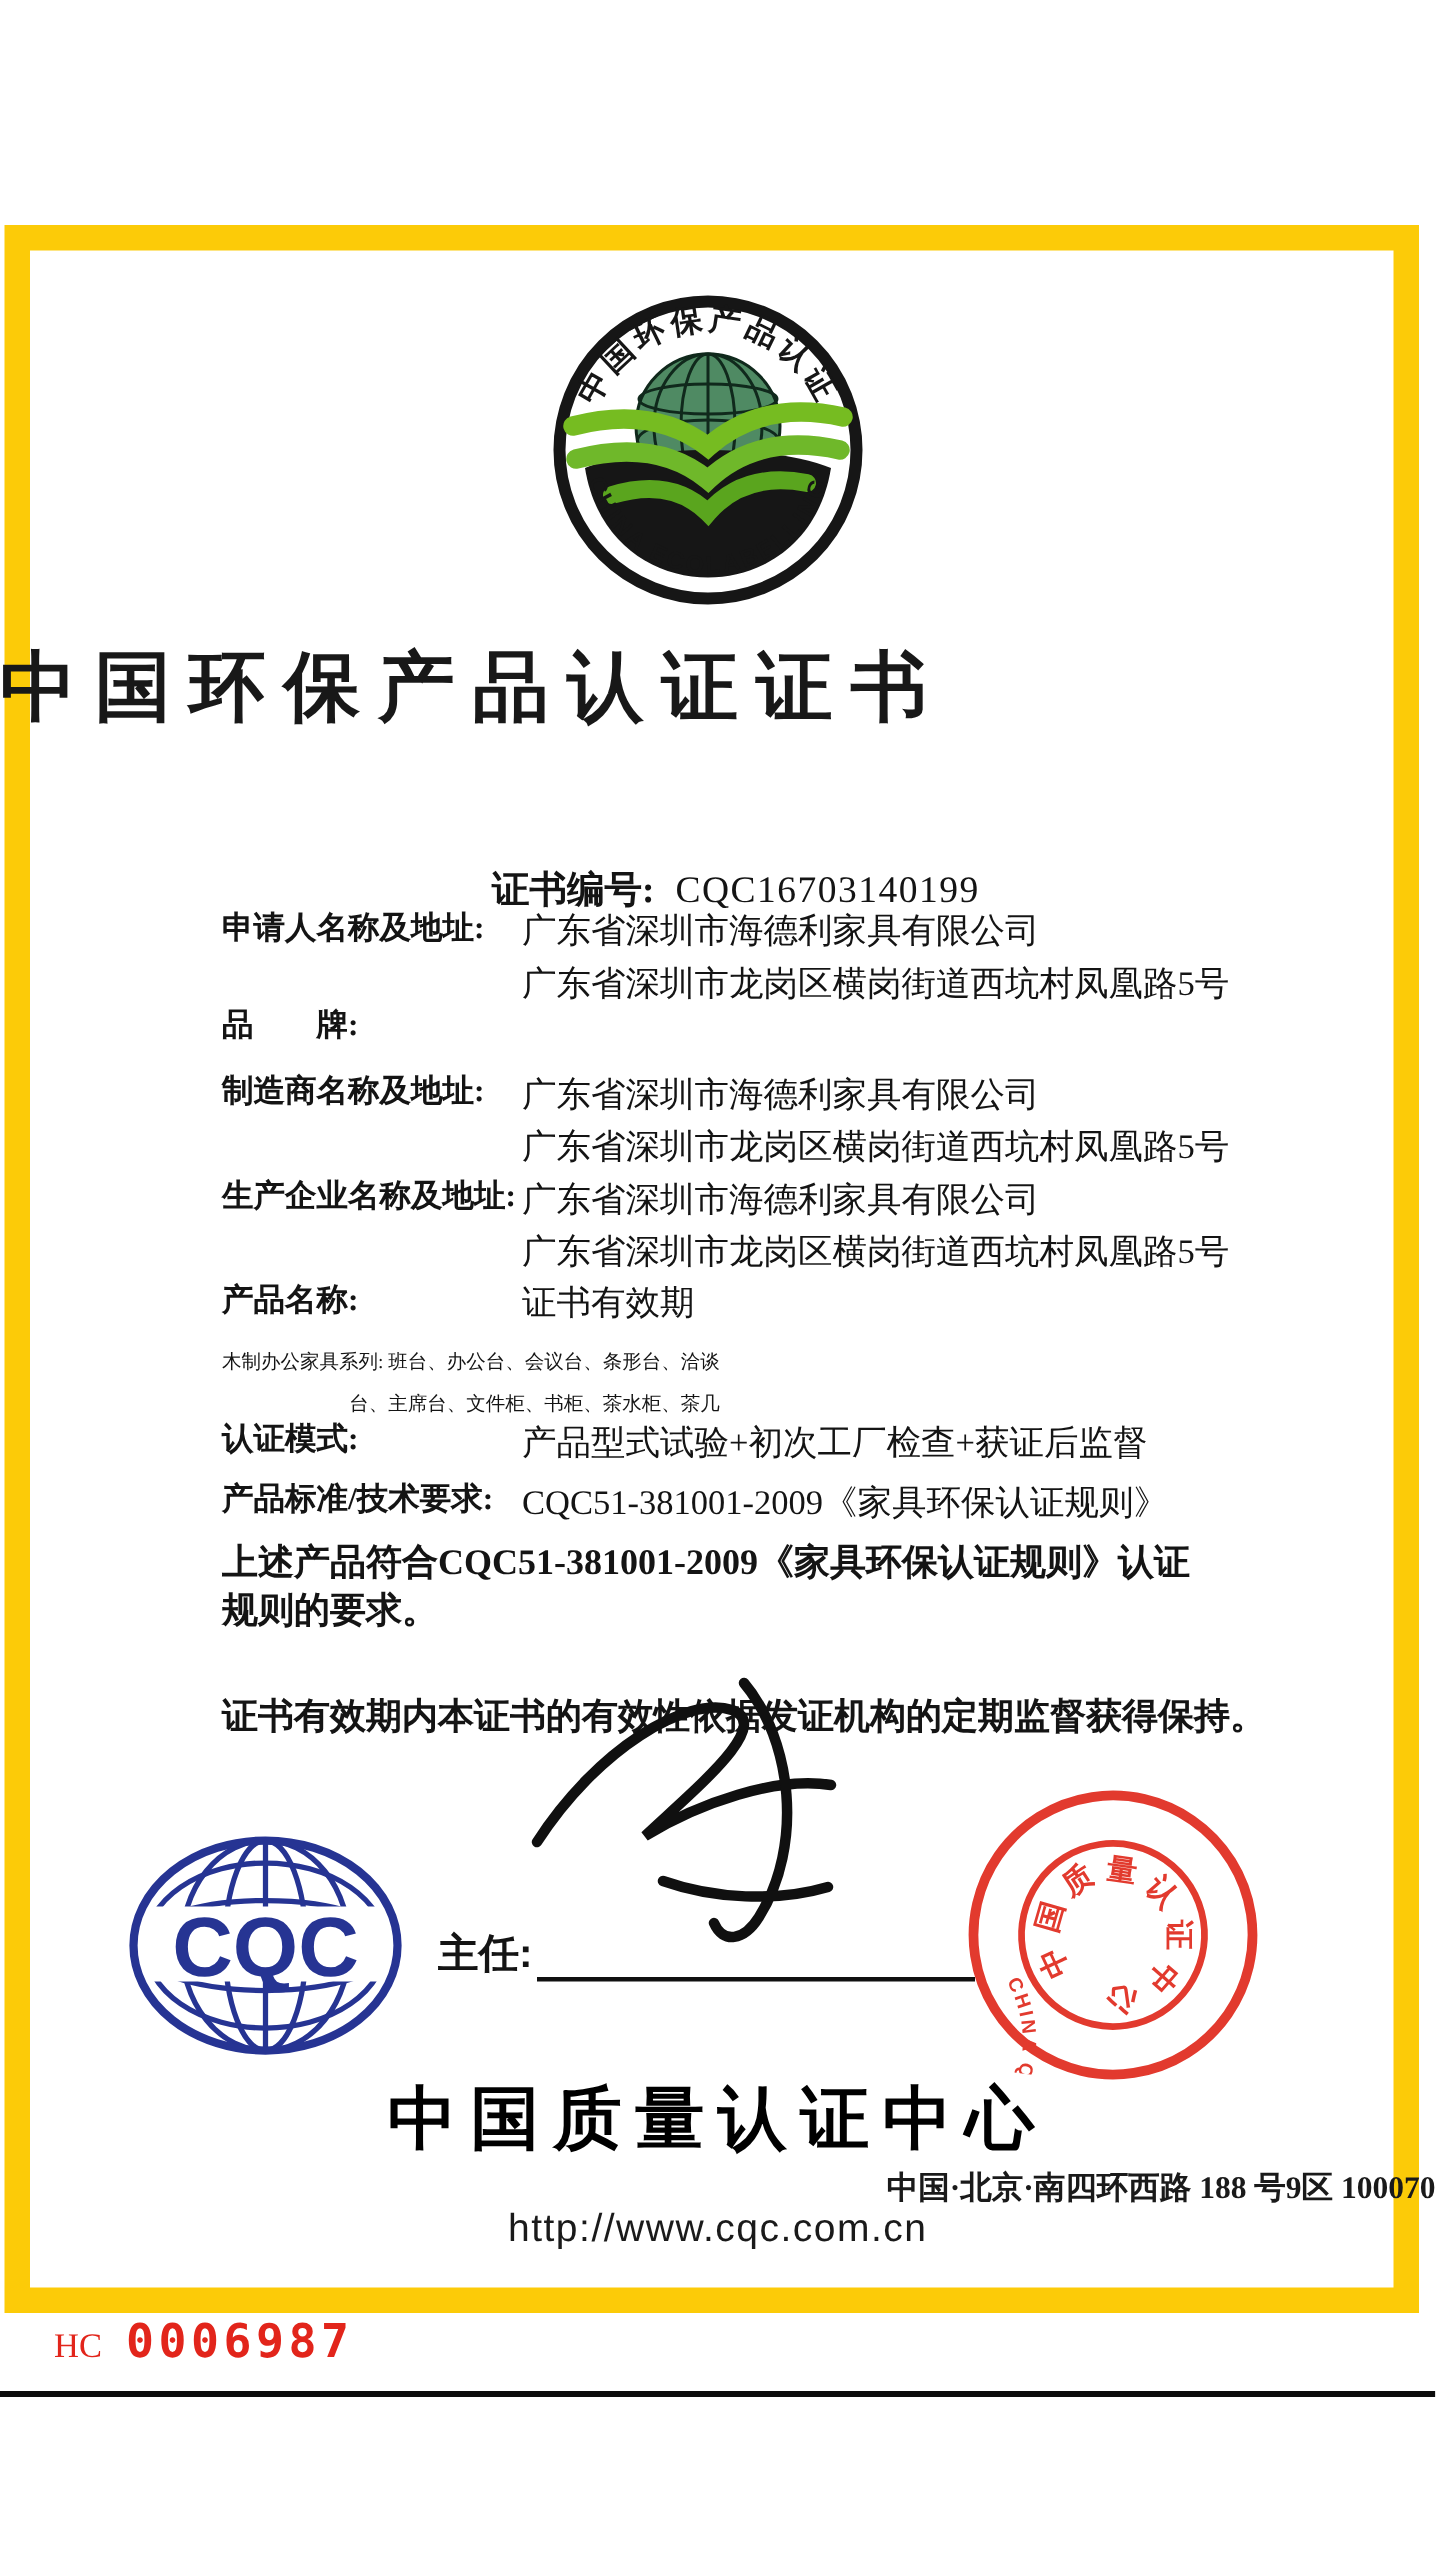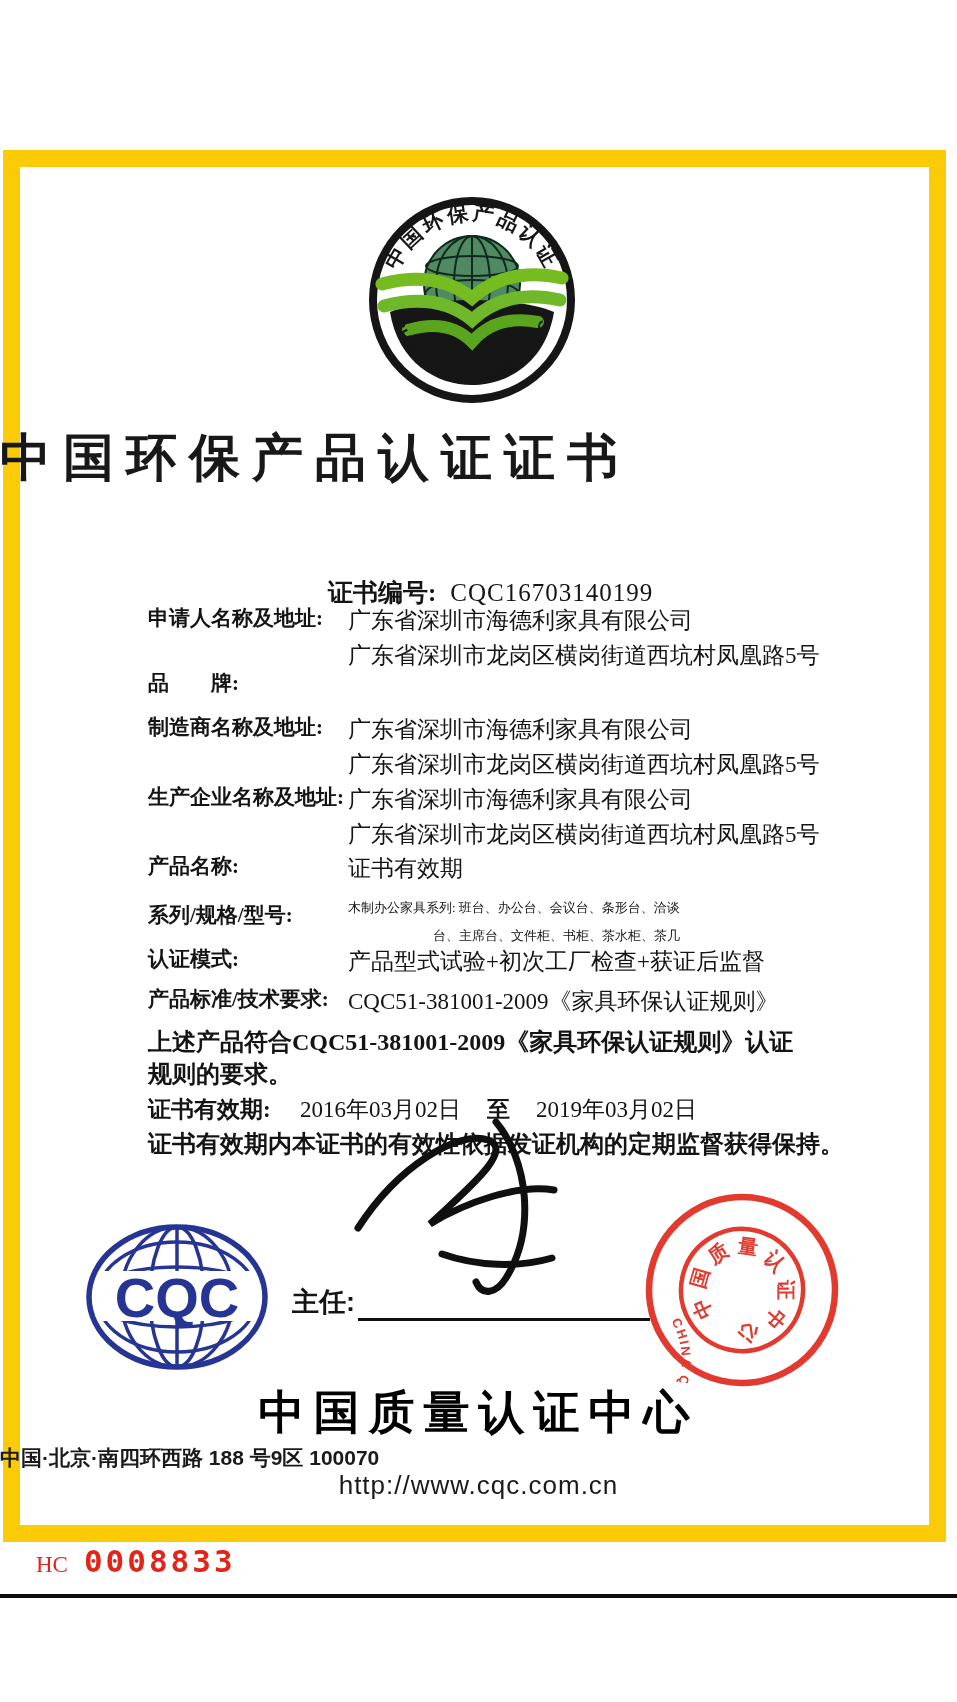--- a/index.html
+++ b/index.html
@@ -43,22 +43,22 @@
   }
   .sig-line{position:absolute;left:358px;top:1292px;width:292px;height:26px;border-bottom:3px solid #101010;}
   .signature{position:absolute;left:346px;top:1108px;width:232px;height:206px;}
   .stamp{position:absolute;left:643px;top:1191px;width:198px;height:198px;transform:rotate(7deg);}
   .issuer-name{
     position:absolute;left:0;top:1382px;width:100%;text-align:center;
     font-family:"Liberation Sans",sans-serif;font-weight:bold;font-size:46px;
     letter-spacing:9px;color:#000000;white-space:nowrap;
   }
   .issuer-address{
-    position:absolute;left:0;top:1444px;width:100%;text-align:left;
-    font-family:Liberation Sans, sans-serif;font-weight:bold;font-size:21px;color:#1a1a1a;
+    position:absolute;left:0;top:1444px;width:100%;text-align:right;
+    font-family:Liberation Serif, serif;font-weight:bold;font-size:21px;color:#1a1a1a;
   }
   .issuer-website{
     position:absolute;left:0;top:1470px;width:100%;text-align:center;
     font-family:"Liberation Sans",sans-serif;font-size:26px;letter-spacing:1px;color:#1a1a1a;
   }
   .serial{position:absolute;left:36px;top:1543px;color:#E2251B;white-space:nowrap;}
   .serial .pfx{font-size:23px;font-family:"Liberation Serif",serif;margin-right:16px;}
   .serial .num{
     font-size:31px;font-family:"DejaVu Sans Mono",monospace;
     letter-spacing:3px;font-weight:bold;
@@ -134,44 +134,40 @@
       <div>广东省深圳市龙岗区横岗街道西坑村凤凰路5号</div>
     </div>
   </div>
   <div class="row" style="top:851px">
     <div class="lbl">产品名称:</div>
     <div class="val">
       <div>证书有效期</div>
     </div>
   </div>
   <div class="row" style="top:892px">
-    <div class="lbl" style="padding-top:8px">系列/规格/型号:</div>
     <div class="val small">
       <div>木制办公家具系列: 班台、办公台、会议台、条形台、洽谈</div>
       <div>台、主席台、文件柜、书柜、茶水柜、茶几</div>
     </div>
   </div>
   <div class="row" style="top:944px">
     <div class="lbl">认证模式:</div>
     <div class="val">
       <div>产品型式试验+初次工厂检查+获证后监督</div>
     </div>
   </div>
   <div class="row" style="top:984px">
     <div class="lbl">产品标准/技术要求:</div>
     <div class="val">
       <div>CQC51-381001-2009《家具环保认证规则》</div>
     </div>
   </div>
 
   <div class="compliance">上述产品符合CQC51-381001-2009《家具环保认证规则》认证规则的要求。</div>
 
-  <div class="validity">
-    <span class="lbl">证书有效期:</span><span>2016年03月02日</span><span class="to">至</span><span>2019年03月02日</span>
-  </div>
 
   <div class="maintenance">证书有效期内本证书的有效性依据发证机构的定期监督获得保持。</div>
 
   <svg class="cqc-logo" viewBox="0 0 186 150">
     <g stroke="#263493" stroke-width="3.5" fill="none">
       <ellipse cx="93" cy="75" rx="27" ry="70"></ellipse>
       <ellipse cx="93" cy="75" rx="56" ry="70"></ellipse>
       <line x1="93" y1="5" x2="93" y2="145"></line>
       <ellipse cx="93" cy="75" rx="86" ry="30"></ellipse>
       <ellipse cx="93" cy="75" rx="80" ry="55"></ellipse>
@@ -213,17 +209,17 @@
         <text x="99" y="62" text-anchor="middle" transform="rotate(159,99,99)">心</text>
       </g>
     </g>
   </svg>
 
   <div class="issuer-name">中国质量认证中心</div>
   <div class="issuer-address">中国·北京·南四环西路 188 号9区  100070</div>
   <div class="issuer-website">http://www.cqc.com.cn</div>
 
   <div class="serial">
-    <span class="pfx">HC</span><span class="num">0008833</span>
+    <span class="pfx">HC</span><span class="num">0006987</span>
   </div>
 
   <div class="bottom-rule"></div>
 </div>
 
 </body></html>

